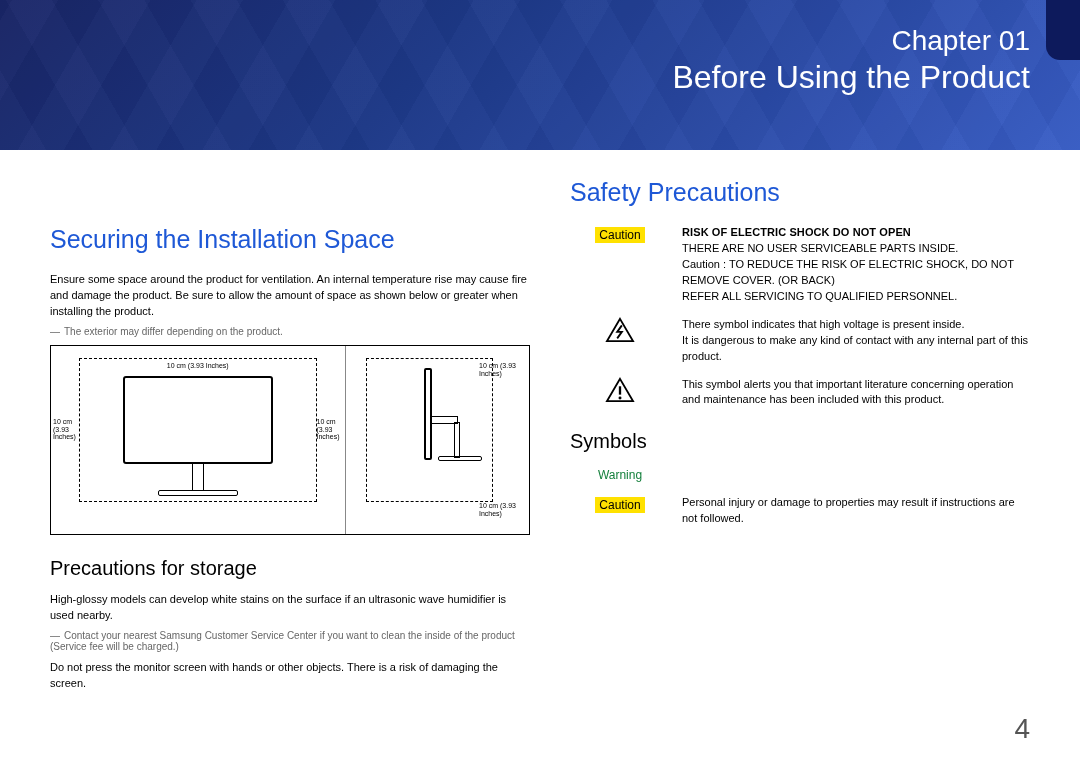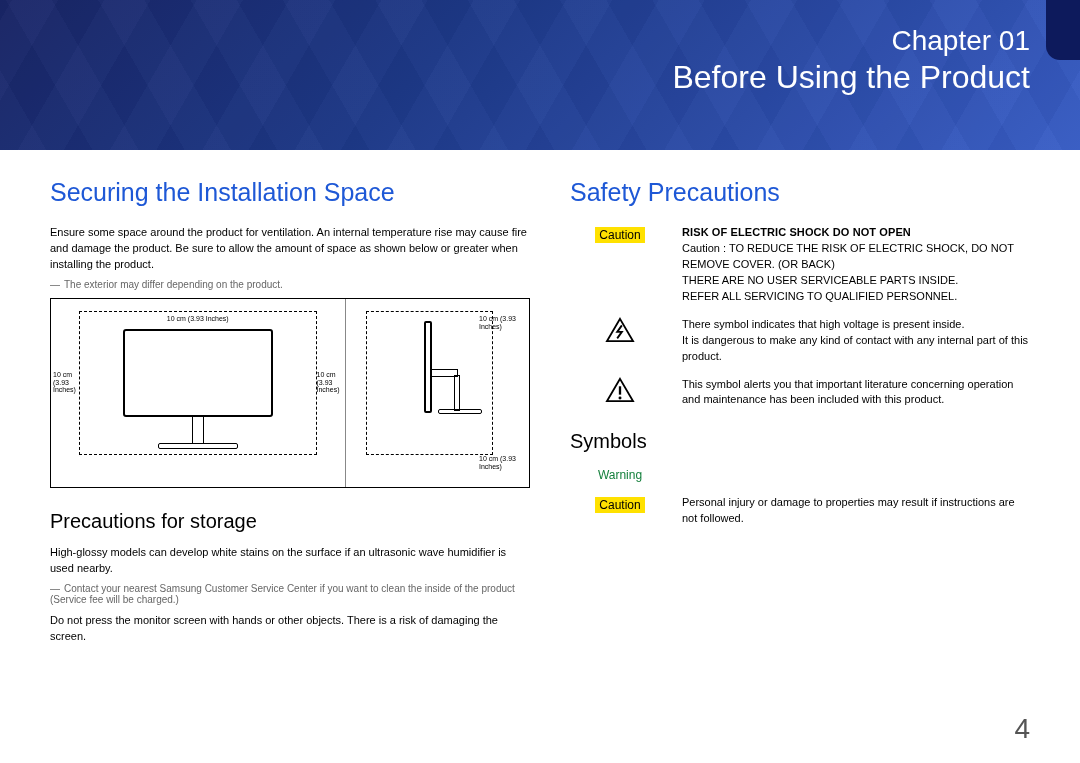--- a/index.html
+++ b/index.html
@@ -33,21 +33,21 @@
   .header .chapnum { font-size: 28px; position: relative; font-weight: 400;}
   .header .chaptitle { font-size: 32px; position: relative; margin-top: 2px; font-weight: 400;}
   .tab {
     position: absolute; right: 0; top: 0; width: 34px; height: 60px;
     background: #0d1a5c;
     border-bottom-left-radius: 14px;
   }
   .content {
     display: flex; padding: 28px 50px 0 50px; gap: 40px;
   }
-  .left { width: 480px; }
+  .left { width: 480px; margin-top: 47px; }
   .right { flex: 1; }
 
   h2.blue { color: #1e58d6; font-size: 25px; font-weight: 500; margin-bottom: 18px; }
   .body-text { font-size: 11px; line-height: 1.45; margin-bottom: 6px; }
   .note { font-size: 10px; color: #666; margin: 6px 0 8px 0; }
   .note .dash { margin-right: 4px; }
   h3.sub { font-size: 20px; font-weight: 500; margin: 22px 0 12px 0; }
 
   .diagram {
     border: 1px solid #000;
@@ -149,22 +149,22 @@
 
   <div class="right">
     <h2 class="blue">Safety Precautions</h2>
 
     <div class="row">
       <div class="label">
         <span class="caution-badge">Caution</span>
       </div>
       <div class="text">
         <div class="bold">RISK OF ELECTRIC SHOCK DO NOT OPEN</div>
+        <div>THERE ARE NO USER SERVICEABLE PARTS INSIDE.</div>
         <div>Caution : TO REDUCE THE RISK OF ELECTRIC SHOCK, DO NOT REMOVE COVER. (OR BACK)</div>
-        <div>THERE ARE NO USER SERVICEABLE PARTS INSIDE.</div>
         <div>REFER ALL SERVICING TO QUALIFIED PERSONNEL.</div>
       </div>
     </div>
 
     <div class="row">
       <div class="icon-cell">
         <svg class="tri" viewBox="0 0 32 28">
           <polygon points="16,2 30,26 2,26" fill="none" stroke="#000" stroke-width="2"></polygon>
           <polyline points="18,9 13,16 18,16 13,23" fill="none" stroke="#000" stroke-width="2"></polyline>
         </svg>

